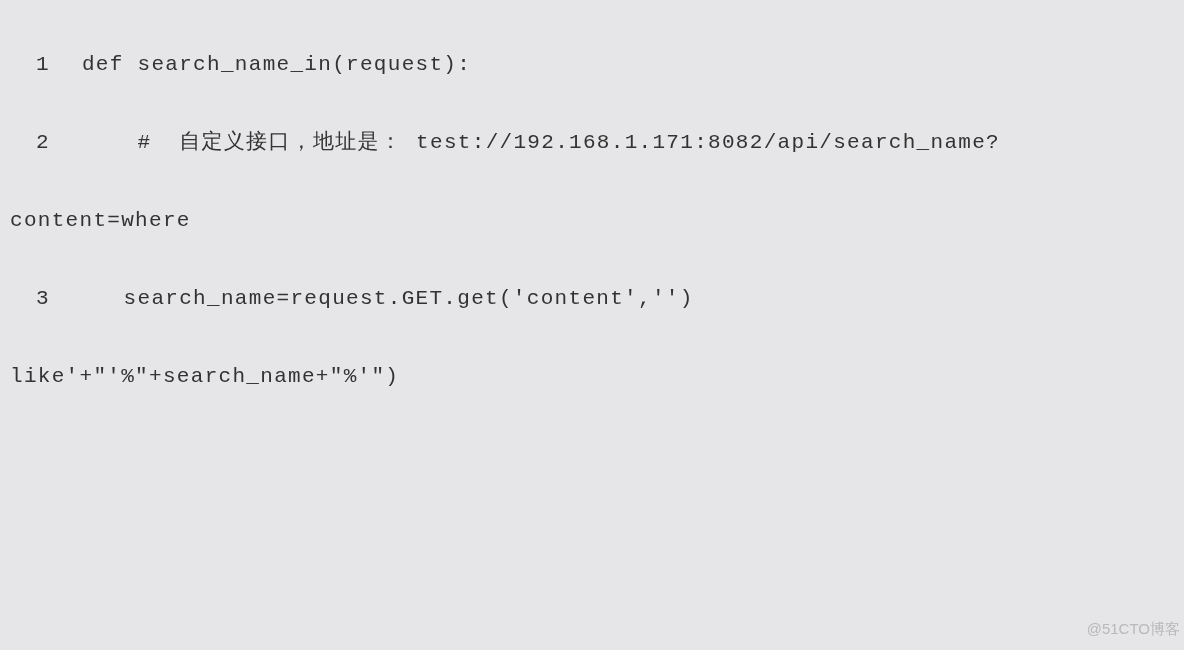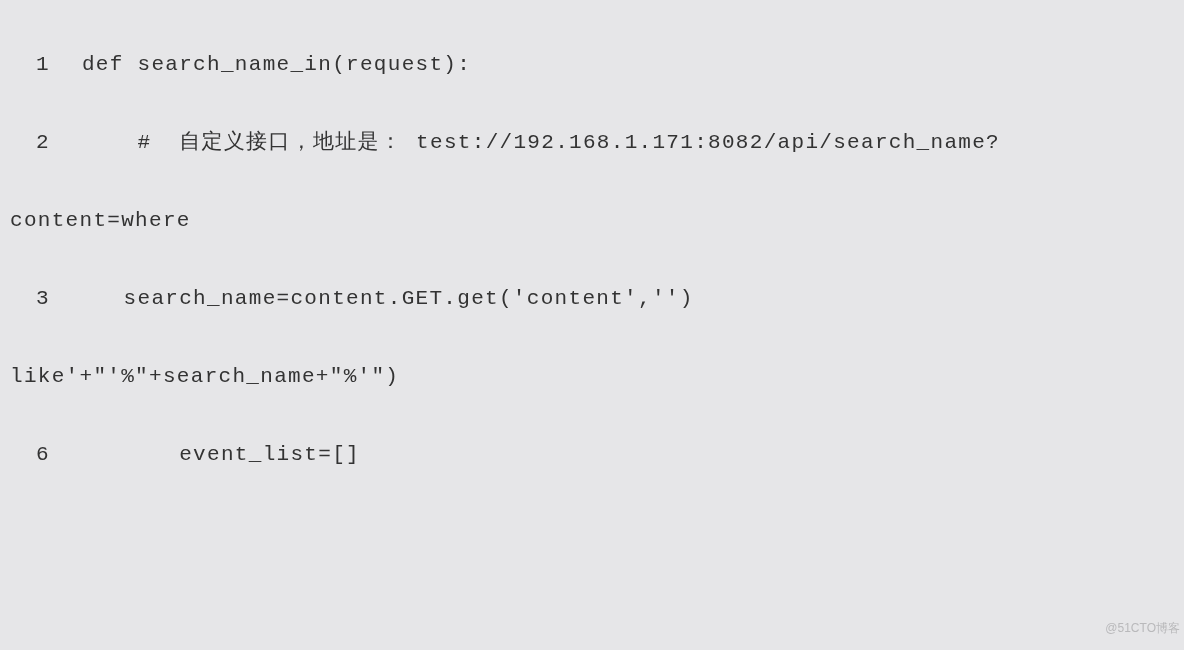--- a/index.html
+++ b/index.html
@@ -13,34 +13,33 @@
     line-height:39px;
     overflow:hidden;
     position:relative;
   }
   .code{white-space:pre;padding:6px 10px 0 10px}
   .ln{display:inline-block;width:40px;text-align:right;margin-right:18px;color:#333}
   .c{display:inline}
   .row{display:block}
   .wm{
     position:absolute;right:4px;bottom:2px;
-    font-family:Arial,sans-serif;font-size:12px;
+    font-family:Arial,sans-serif;font-size:15px;
     color:#b9b9bb;letter-spacing:0;
   }
 </style>
 </head>
 <body>
 
 <div class="code">
 <span class="row"><span class="ln">1</span><span class="c"> def search_name_in(request):</span></span>
 <span class="row"><span class="ln">2</span><span class="c">     #  自定义接口，地址是： test://192.168.1.171:8082/api/search_name?</span></span>
 <span class="row"><span class="c">content=where</span></span>
-<span class="row"><span class="ln">3</span><span class="c">    search_name=content.GET.get('content','')</span></span>
+<span class="row"><span class="ln">3</span><span class="c">    search_name=request.GET.get('content','')</span></span>
 <span class="row"><span class="c">like'+"'%"+search_name+"%'")</span></span>
-<span class="row"><span class="ln">6</span><span class="c">        event_list=[]</span></span>
 
 
 
 
 
 
 
 
 
 </div>

